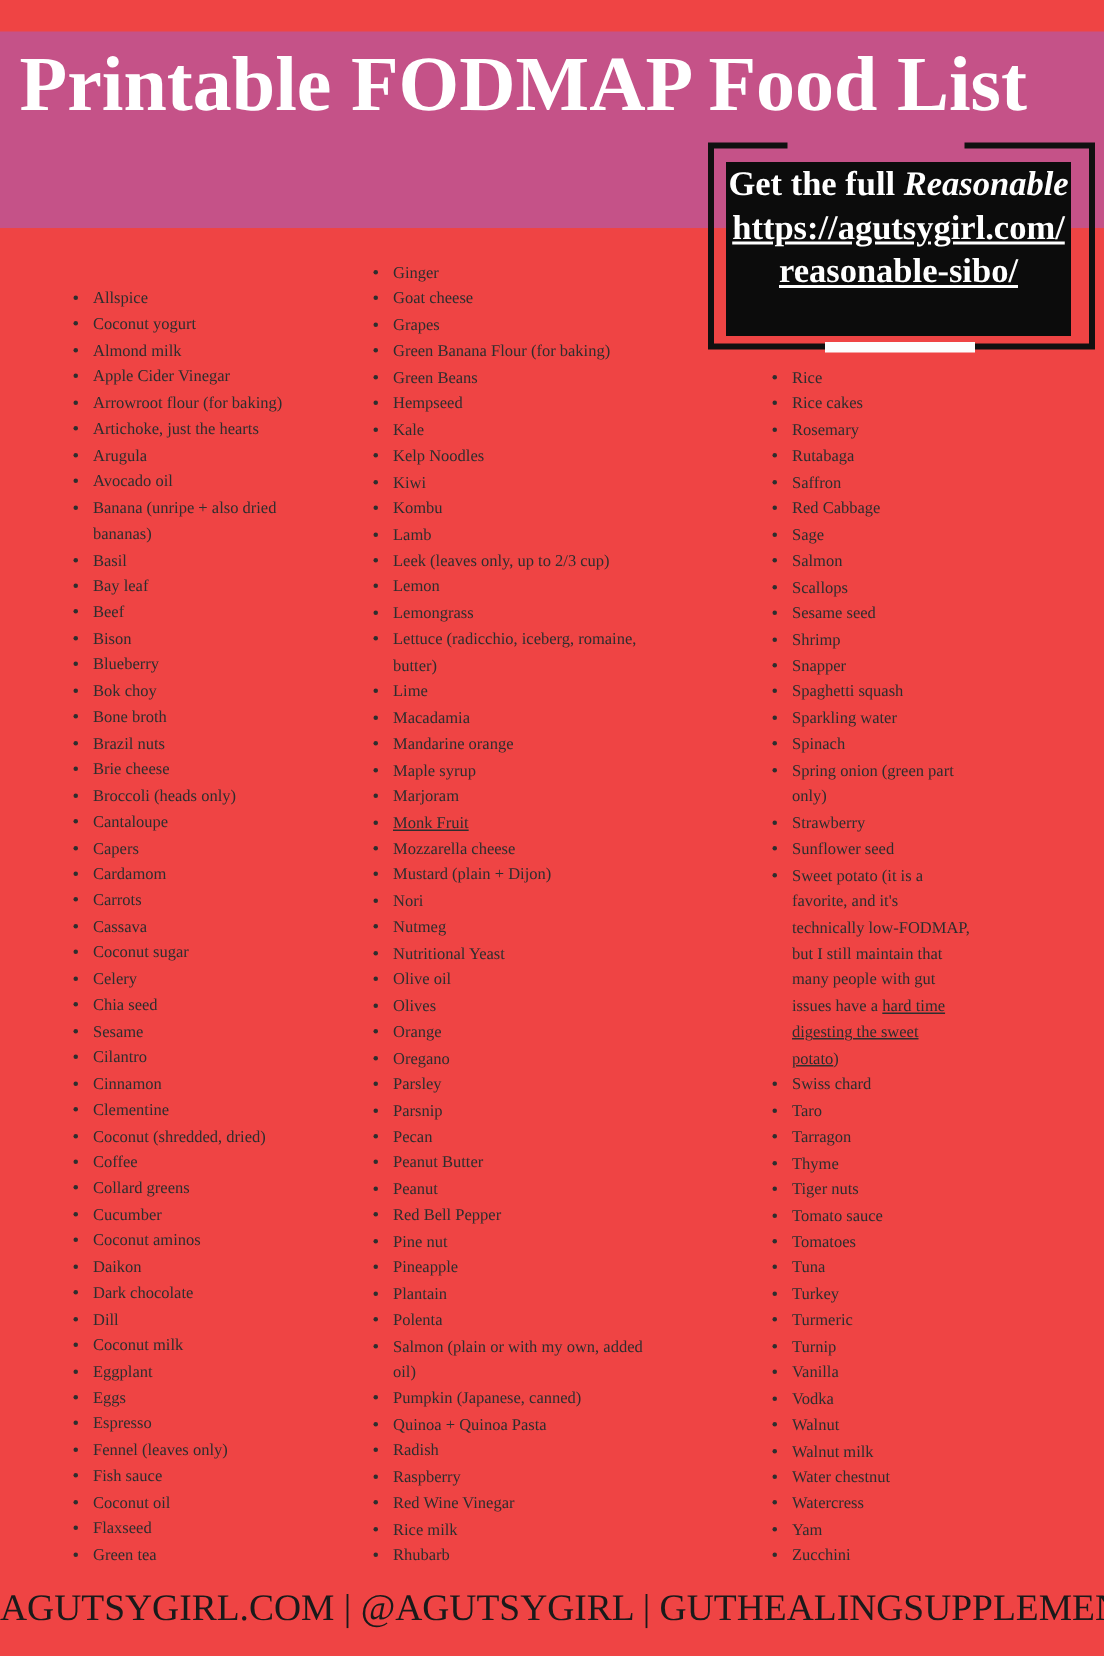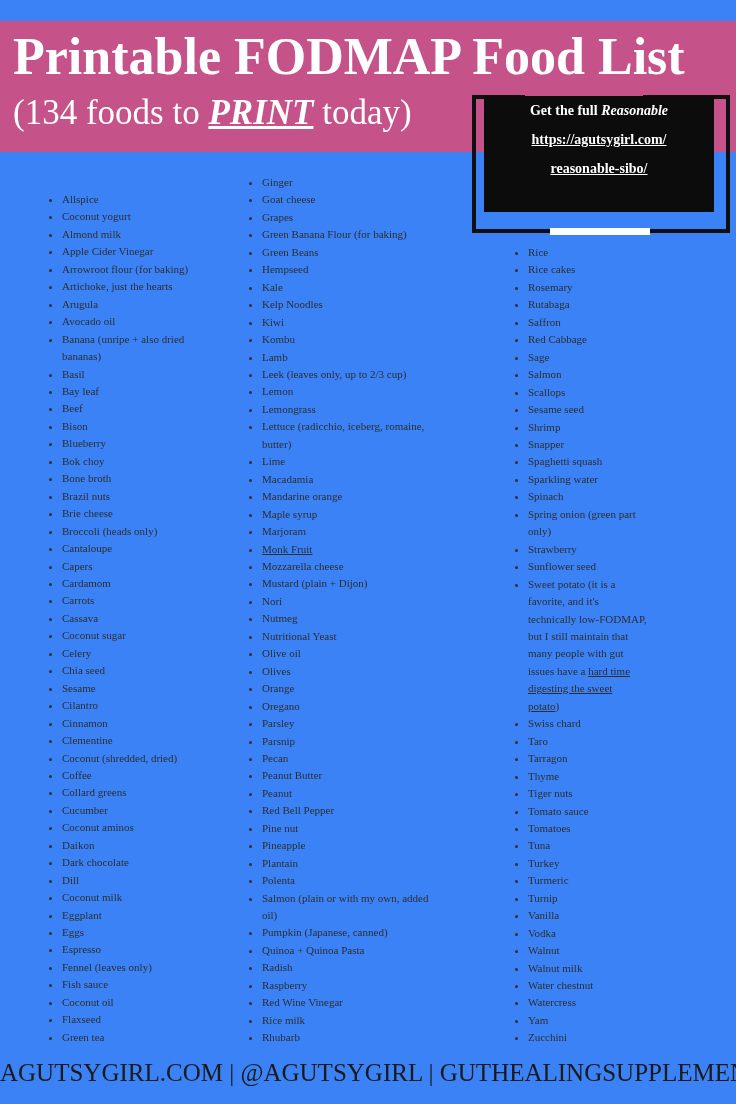--- a/index.html
+++ b/index.html
@@ -1,18 +1,18 @@
 <!DOCTYPE html>
 <html><head>
 <meta charset="utf-8">
 <style>
   html,body { margin:0; padding:0; }
   .page {
     position:relative; width:736px; height:1104px;
-    background:#3b82f6; overflow:hidden;
+    background:#ef4444; overflow:hidden;
     font-family:"Liberation Serif", serif;
   }
   .band {
     position:absolute; left:0; top:21px; width:736px; height:131px;
     background:#c55288;
   }
   .title {
     position:absolute; left:13px; top:27px; width:720px;
     font-size:52px; font-weight:700; color:#ffffff; white-space:nowrap;
   }
@@ -29,23 +29,23 @@
   }
   .gap-top {
     position:absolute; left:525px; top:94px; width:118px; height:7px;
     background:#c55288;
   }
   .gap-bottom {
     position:absolute; left:550px; top:228px; width:100px; height:7px;
     background:#fdfdfd;
   }
   .promo-box {
-    position:absolute; left:484px; top:96px; width:230px; height:116px;
+    position:absolute; left:484px; top:108px; width:230px; height:116px;
     background:#0c0c0c; color:#ffffff; text-align:center;
-    font-size:14px; font-weight:700; line-height:29px;
+    font-size:23px; font-weight:700; line-height:29px;
   }
   .promo-box .it { font-style:italic; }
   .promo-link { text-decoration:underline; color:#ffffff; }
   ul.food-col {
     position:absolute; margin:0; padding:0 0 0 22px; list-style:disc;
     font-size:11px; line-height:17.45px; color:#2e2e2e;
   }
   ul.food-col li { white-space:pre; }
   .col1 { left:40px;  top:191px; width:205px; }
   .col2 { left:240px; top:174px; width:260px; }
@@ -58,21 +58,20 @@
 </style>
 </head>
 <body>
 
 <div class="page">
 
   <div class="band"></div>
 
   <div class="title">Printable FODMAP Food List</div>
 
-  <div class="subtitle"><span>(134 foods to </span><span class="emph">PRINT</span><span> today)</span></div>
 
   <div class="promo-frame"></div>
   <div class="gap-top"></div>
   <div class="gap-bottom"></div>
 
   <div class="promo-box">
     <div><span>Get the full </span><span class="it">Reasonable</span></div>
     <div class="promo-link">https://agutsygirl.com/</div>
     <div class="promo-link">reasonable-sibo/</div>
   </div>

